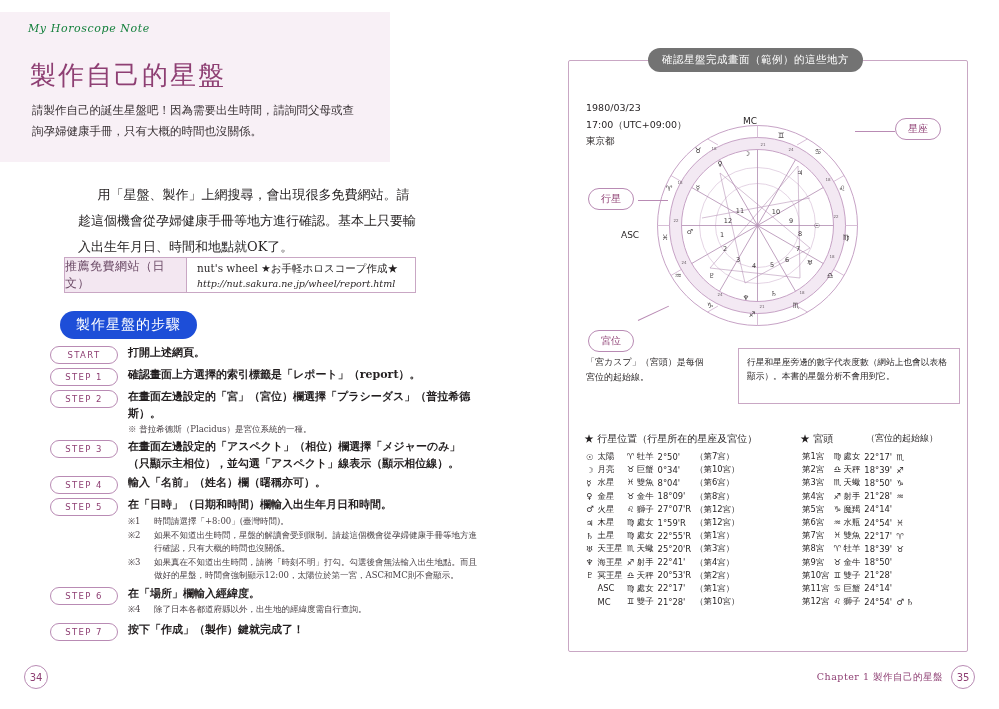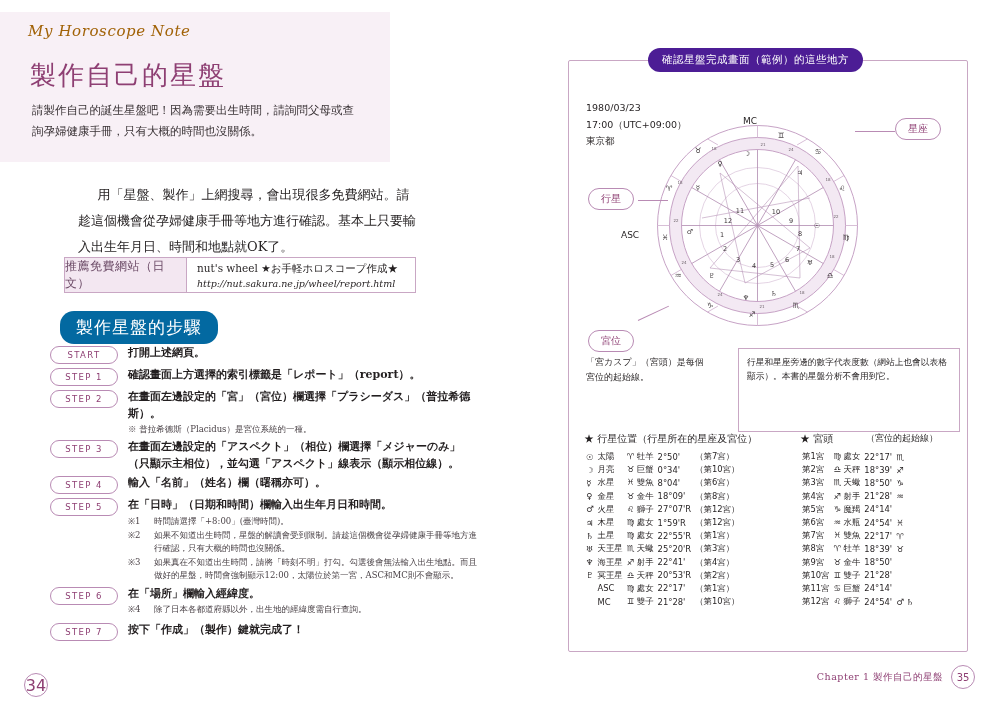--- a/index.html
+++ b/index.html
@@ -20,21 +20,21 @@
   .header-band {
     position:absolute; left:0; top:12px; width:390px; height:150px;
     background: linear-gradient(to right, #f7eff5 0%, #f7eff5 70%, #fdfafc 100%);
   }
   .header-band.inner {
     background: #f8f0f6;
   }
   .hb-title {
     position:absolute; left:28px; top:22px;
     font-family:"DejaVu Serif", serif;
-    font-size: 15px; color:#a16207; letter-spacing:0.6px;
+    font-size: 11px; color:#15803d; letter-spacing:0.6px;
     font-style: italic;
   }
   .hb-main {
     position:absolute; left:30px; top:58px;
     font-size: 26px; color:#8e3f73; letter-spacing:2px;
     font-family:"DejaVu Serif", serif;
   }
   .hb-sub {
     position:absolute; left:32px; top:100px; width:330px;
     font-size: 11.5px; line-height: 1.85; color:#3a3336;
@@ -58,22 +58,22 @@
     font-size:12px; color:#6b4a66; letter-spacing:0.5px;
     font-family:"DejaVu Serif", serif;
     border-right:1px solid #c9a7c4;
   }
   .site-box .val { flex:1; padding:4px 10px; display:flex; flex-direction:column; justify-content:center; }
   .site-box .val .l1 { font-size:10.5px; color:#231f20; font-family:"DejaVu Serif", serif;}
   .site-box .val .l2 { font-size:9.5px; color:#231f20; font-family:"DejaVu Serif", serif; font-style:italic; margin-top:2px;}
 
   .pill {
     display:inline-flex; align-items:center; justify-content:center;
-    background:#0369a1; color:#ffffff; border-radius:14px;
-    font-size:17px; letter-spacing:1px; padding:5px 16px;
+    background:#1d4ed8; color:#ffffff; border-radius:14px;
+    font-size:14px; letter-spacing:1px; padding:5px 16px;
     font-family:"DejaVu Serif", serif;
   }
   .steps-title { position:absolute; left:60px; top:311px; }
 
   .steps { position:absolute; left:50px; top:345px; width:430px; }
   .step-row { display:flex; align-items:flex-start; margin-bottom:3px; }
   .step-badge {
     width:68px; min-width:68px; height:18px; border:1px solid #b98bb4;
     border-radius:9px; color:#8e3f73; font-size:8.5px; letter-spacing:1.4px;
     display:flex; align-items:center; justify-content:center;
@@ -87,34 +87,34 @@
   }
   .step-note {
     font-size:8.5px; line-height:1.55; color:#4a4247; margin-top:1px;
     font-family:"DejaVu Serif", serif;
   }
   .nested { margin-top:1px; }
   .nested .nr { display:flex; }
   .nested .nr .tag { min-width:26px; }
 
   .pg-num-left {
-    position:absolute; left:24px; bottom:12px;
+    position:absolute; left:24px; bottom:20px;
     width:24px; height:24px; border:1px solid #b98bb4; border-radius:50%;
     display:flex; align-items:center; justify-content:center;
-    font-size:16px; color:#8e3f73; font-family:"DejaVu Sans", sans-serif;
+    font-size:10px; color:#8e3f73; font-family:"DejaVu Sans", sans-serif;
   }
 
   
   .rp-frame {
     position:absolute; left:68px; top:60px; width:400px; height:592px;
     border:1px solid #c9a7c4; border-radius:2px;
   }
   .rp-heading {
     position:absolute; left:148px; top:48px;
-    background:#4c1d95; color:#fff; border-radius:13px;
+    background:#737373; color:#fff; border-radius:13px;
     font-size:10.5px; letter-spacing:0.5px; padding:5px 14px;
     font-family:"DejaVu Serif", serif; white-space:nowrap;
     z-index: 5;
   }
   .birth-info {
     position:absolute; left:86px; top:100px;
     font-size:9.5px; line-height:1.75; color:#231f20;
     font-family:"DejaVu Sans", sans-serif;
   }
 
@@ -132,21 +132,21 @@
   .cal-house { left:88px; top:330px; }
 
   .leader { position:absolute; background:#b98bb4; height:1px; }
 
   .note-left {
     position:absolute; left:86px; top:355px; width:120px;
     font-size:9px; line-height:1.7; color:#231f20;
     font-family:"DejaVu Serif", serif;
   }
   .note-box {
-    position:absolute; left:238px; top:348px; width:222px; height:84px;
+    position:absolute; left:238px; top:348px; width:222px; height:56px;
     border:1px solid #c9a7c4; padding:6px 8px;
     font-size:8.7px; line-height:1.65; color:#231f20;
     font-family:"DejaVu Serif", serif;
   }
 
   .tbl-head {
     position:absolute; font-size:10px; color:#231f20; font-family:"DejaVu Serif", serif;
   }
   .tbl-left-head { left:84px; top:432px; }
   .tbl-right-head { left:300px; top:432px; }

